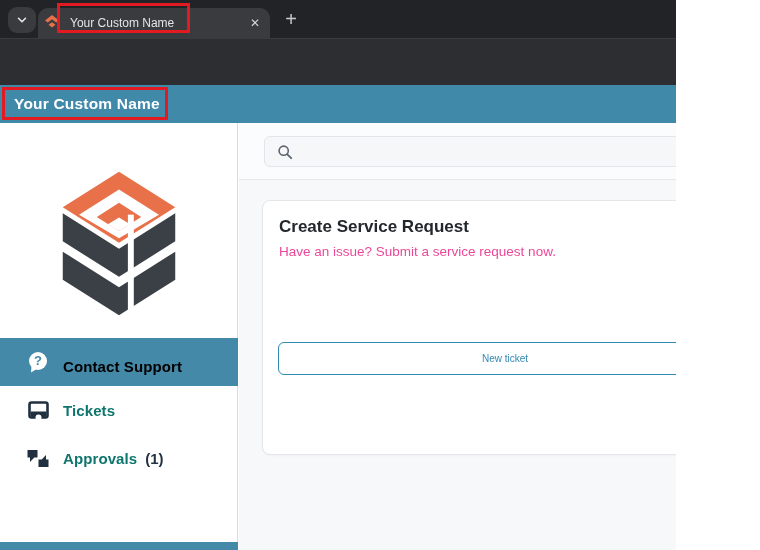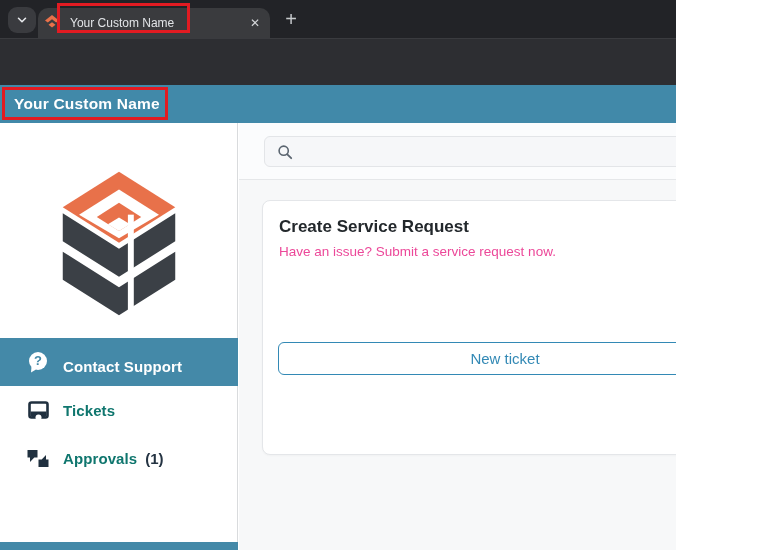--- a/index.html
+++ b/index.html
@@ -31,34 +31,34 @@
   
   .app-body{position:absolute;left:0;top:123px;width:760px;height:427px;}
   .sidebar{position:absolute;left:0;top:0;width:238px;height:427px;background:#fff;border-right:1px solid #d9dbdd;box-sizing:border-box;}
   .logo{position:absolute;left:45px;top:47px;width:148px;height:150px;}
   .nav{position:absolute;left:0;top:215px;width:238px;}
   .nav-row{height:48px;display:flex;align-items:center;padding-left:27px;box-sizing:border-box;cursor:pointer;}
   .nav-row .ic{width:22px;height:22px;display:flex;align-items:center;justify-content:center;margin-right:14px;flex:0 0 22px;}
   .nav-row .lbl{font-size:15px;font-weight:600;color:#0f766e;letter-spacing:.1px;}
   .nav-row .cnt{font-size:15px;font-weight:600;color:#243342;margin-left:8px;}
   .nav-row.active{background:#4489a8;}
-  .nav-row.active .lbl{color:#ffffff;margin-top:8px;}
+  .nav-row.active .lbl{color:#000000;margin-top:8px;}
   .sidebar-strip{position:absolute;left:0;bottom:0;width:238px;height:8px;background:#4489a8;}
 
   .main{position:absolute;left:239px;top:0;width:521px;height:427px;}
   .search-section{position:absolute;left:0;top:0;width:521px;height:57px;background:#fbfcfd;border-bottom:1px solid #e5e7e9;box-sizing:border-box;}
   .search-box{position:absolute;left:25px;top:13px;right:-8px;height:31px;background:#f6f7f9;border:1px solid #e3e5e8;border-radius:6px;box-sizing:border-box;display:flex;align-items:center;}
   .search-box svg{margin-left:12px;flex:0 0 16px;}
   .search-box input{flex:1;border:0;background:transparent;outline:none;font-size:14px;color:#333;height:100%;margin-left:8px;font-family:inherit;}
 
   .content{position:absolute;left:0;top:57px;width:521px;height:370px;background:#f7f8f9;}
   .card{position:absolute;left:23px;top:20px;width:486px;height:255px;background:#fff;border:1px solid #e4e6e9;border-radius:8px;box-sizing:border-box;box-shadow:0 1px 2px rgba(0,0,0,.03);}
   .card-title{position:absolute;left:16px;top:16px;font-size:17px;font-weight:700;color:#23282c;}
   .card-desc{position:absolute;left:16px;top:43px;font-size:13.5px;color:#ec4899;}
-  .card-btn{position:absolute;left:15px;right:15px;top:141px;height:33px;background:#fff;border:1px solid #3389b5;border-radius:6px;color:#3389b5;font-size:15px;font-family:inherit;cursor:pointer;display:flex;align-items:center;justify-content:center;}
+  .card-btn{position:absolute;left:15px;right:15px;top:141px;height:33px;background:#fff;border:1px solid #3389b5;border-radius:6px;color:#3389b5;font-size:10px;font-family:inherit;cursor:pointer;display:flex;align-items:center;justify-content:center;}
 
   
   .annotation{position:absolute;border:3px solid #e21b22;box-sizing:border-box;pointer-events:none;}
   .anno-tab{left:57px;top:3px;width:133px;height:30px;}
   .anno-header{left:2px;top:87px;width:166px;height:33px;}
 </style>
 </head>
 <body>
 
 <div class="screen">

